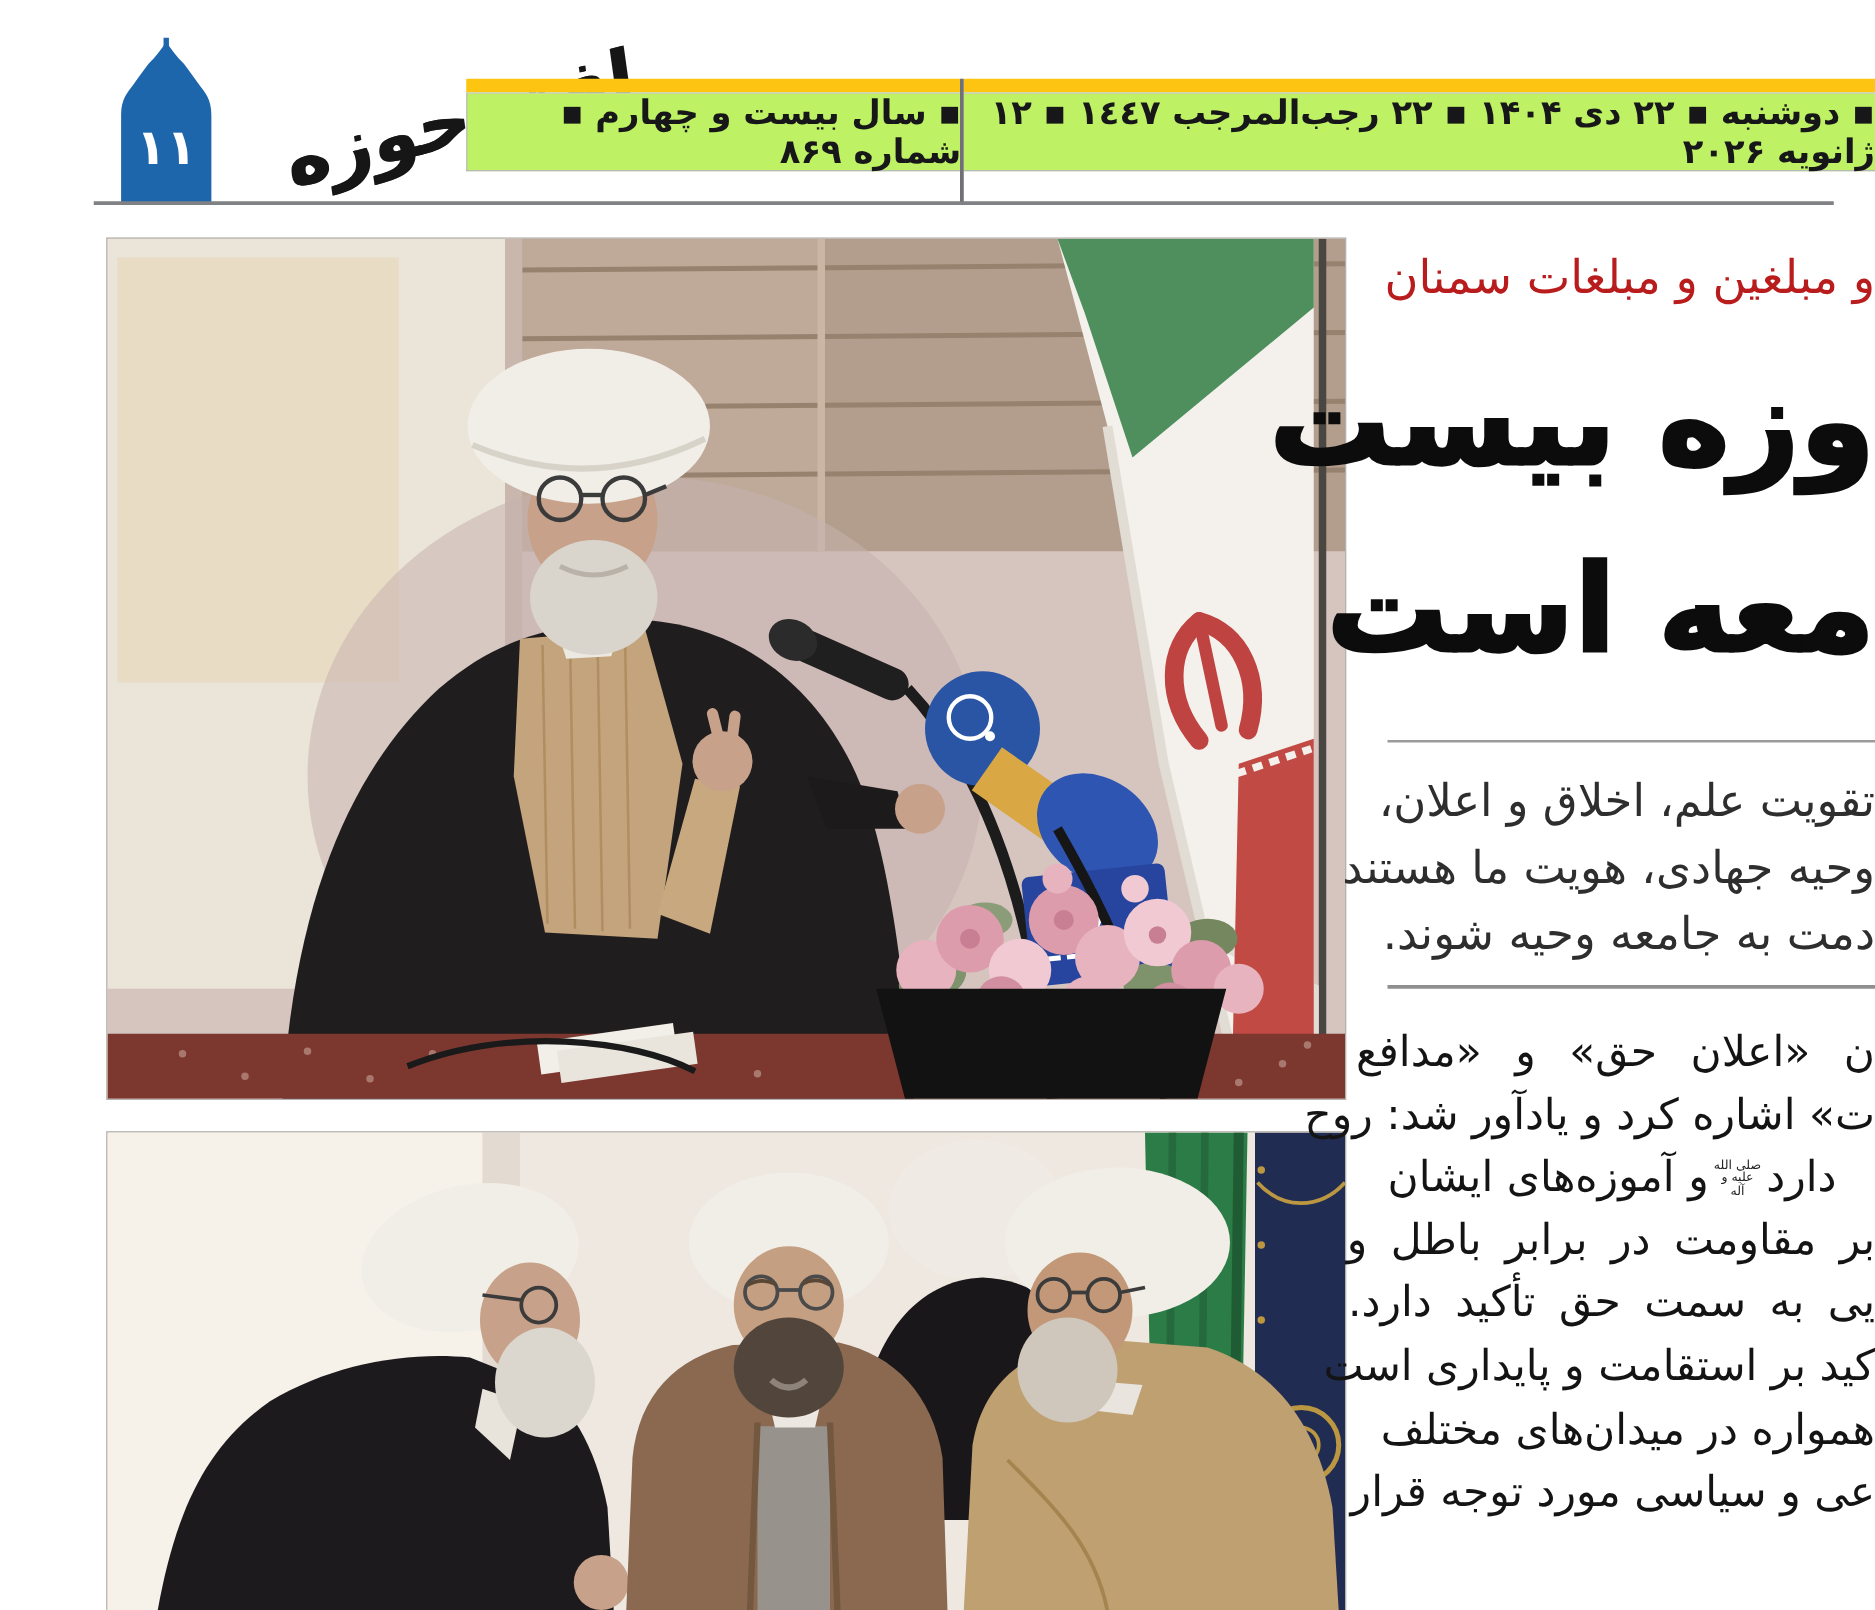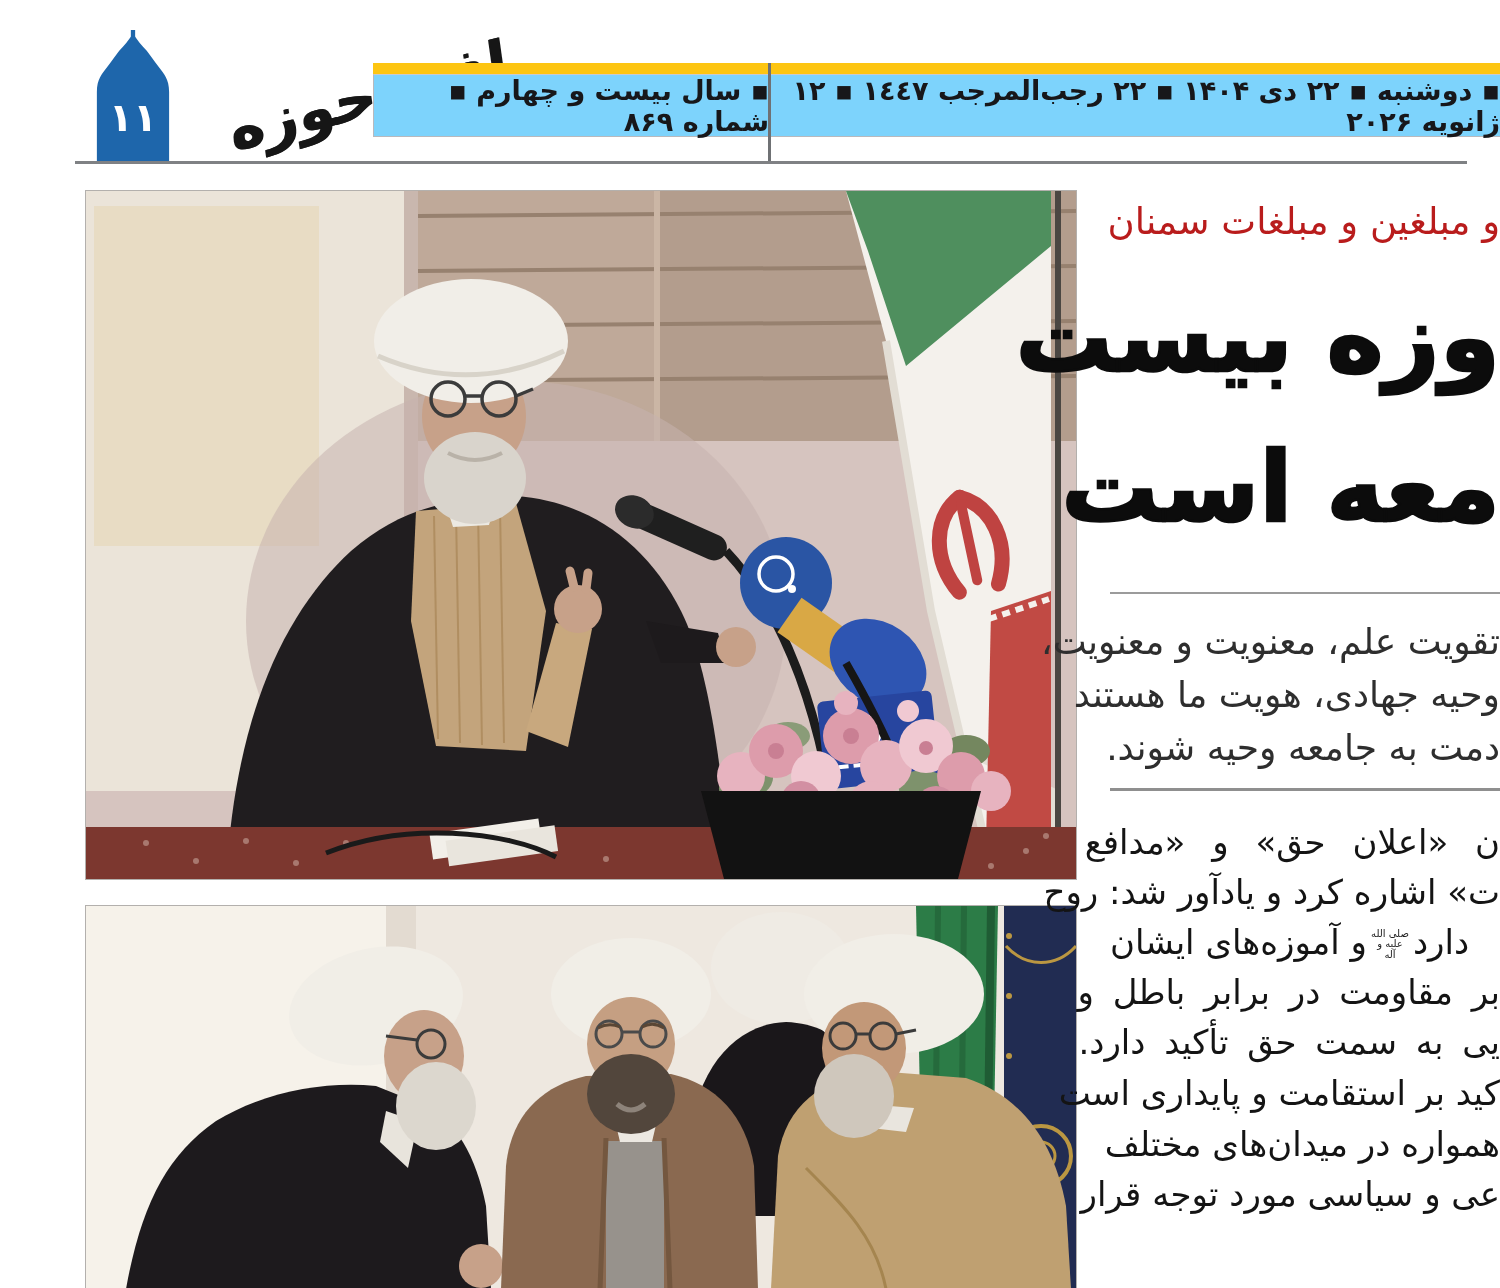--- a/index.html
+++ b/index.html
@@ -6,21 +6,21 @@
   .page{position:relative;width:1500px;height:1288px;background:#ffffff;overflow:hidden;
         font-family:"DejaVu Sans",sans-serif}
   
   .logo{position:absolute;left:90px;top:30px;width:86px;height:133px}
   .callig{position:absolute;left:270px;top:55px;width:240px;font-size:60px;font-weight:bold;
           color:#161616;transform:rotate(-14deg) skewX(-6deg);direction:rtl;white-space:nowrap;
           text-shadow:1px 0 0 #161616}
   .ybar{position:absolute;top:63px;height:11px;background:#fdc511}
   .ybar.l{left:373px;width:395px}
   .ybar.r{left:771px;width:729px}
-  .gbox{position:absolute;top:74px;height:61px;background:#7dd3fc;border-top:1px solid #cacace;
+  .gbox{position:absolute;top:74px;height:61px;background:#bef264;border-top:1px solid #cacace;
         border-bottom:1px solid #b9b9bd;display:flex;align-items:center;justify-content:center;
         direction:rtl;font-weight:bold;color:#17171a}
   .gbox.l{left:373px;width:395px;font-size:27px;border-left:1px solid #b9b9bd}
   .gbox.r{left:771px;width:729px;font-size:27px}
   .vdiv{position:absolute;left:768px;top:63px;width:3px;height:99px;background:#6f7174}
   .hrule{position:absolute;left:75px;top:161px;width:1392px;height:3px;background:#7f8184}
   
   .photo{position:absolute;border:1px solid #b3b0ad;background:#e8e2da}
   .photo1{left:85px;top:190px;width:990px;height:688px}
   .photo2{left:85px;top:905px;width:990px;height:383px}
@@ -264,21 +264,21 @@
         </g>
       </g>
     </svg>
   </div>
 
   <div class="line kicker">و مبلغین و مبلغات سمنان</div>
   <div class="line hl hl1">وزه بیست</div>
   <div class="line hl hl2">معه است</div>
 
   <div class="rule t"></div>
-  <div class="line lead ld1">تقویت علم، معنویت و معنویت،</div>
+  <div class="line lead ld1">تقویت علم، اخلاق و اعلان،</div>
   <div class="line lead ld2">وحیه جهادی، هویت ما هستند</div>
   <div class="line lead ld3">دمت به جامعه وحیه شوند.</div>
   <div class="rule m"></div>
 
   <div class="line body b1 sp1">ن «اعلان حق» و «مدافع</div>
   <div class="line body b2">ت» اشاره کرد و یادآور شد: روح</div>
   <div class="line body b3">
     <span>دارد</span><span class="pbuh">صلی الله علیه و آله</span><span>و آموزه‌های ایشان</span>
   </div>
   <div class="line body b5 sp2">یی به سمت حق تأکید دارد.</div>

